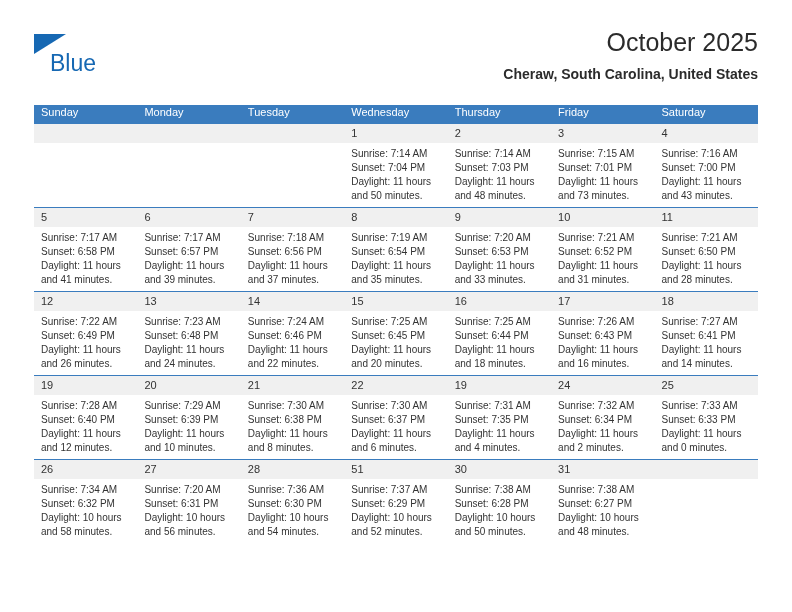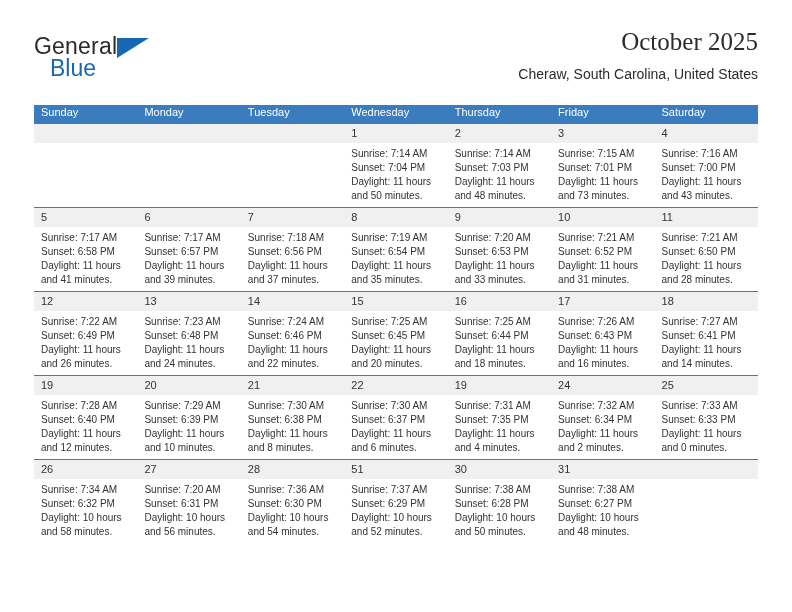--- a/index.html
+++ b/index.html
@@ -65,28 +65,27 @@
     right: 0;
     top: 0;
     text-align: right;
   }
   .cal-title {
     font-size: 25px;
     color: #2b2b2b;
     line-height: 32px;
     font-weight: normal;
     margin: 0;
-    font-family: Liberation Serif, serif;
   }
   .cal-subtitle {
     font-size: 14px;
     color: #2b2b2b;
     line-height: 20px;
     margin: 6px 0 0 0;
-    font-weight: normal;
+    font-weight: bold;
     text-align: center;
   }
 
   
   .calendar {
     position: absolute;
     left: 34px;
     top: 105px;
     width: 724px;
     border-collapse: collapse;
@@ -132,21 +131,21 @@
 </style>
 </head>
 <body>
 
 <div class="page">
 
   <div class="header">
 
     <div class="logo">
       <div>
-        <span class="logo-general">General</span><span class="logo-tri"></span>
+        <span class="logo-tri"></span>
       </div>
       <span class="logo-blue">Blue</span>
     </div>
 
     <div class="title-wrap">
       <h1 class="cal-title">October 2025</h1>
       <div class="cal-subtitle">Cheraw, South Carolina, United States</div>
     </div>
 
   </div>

